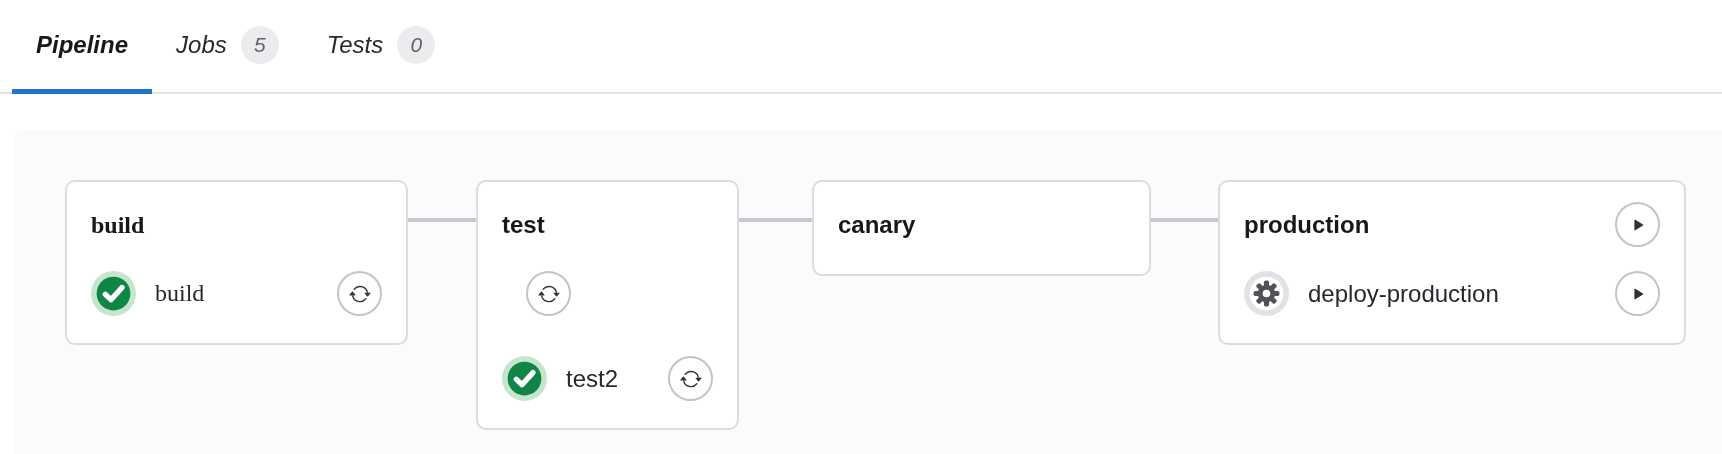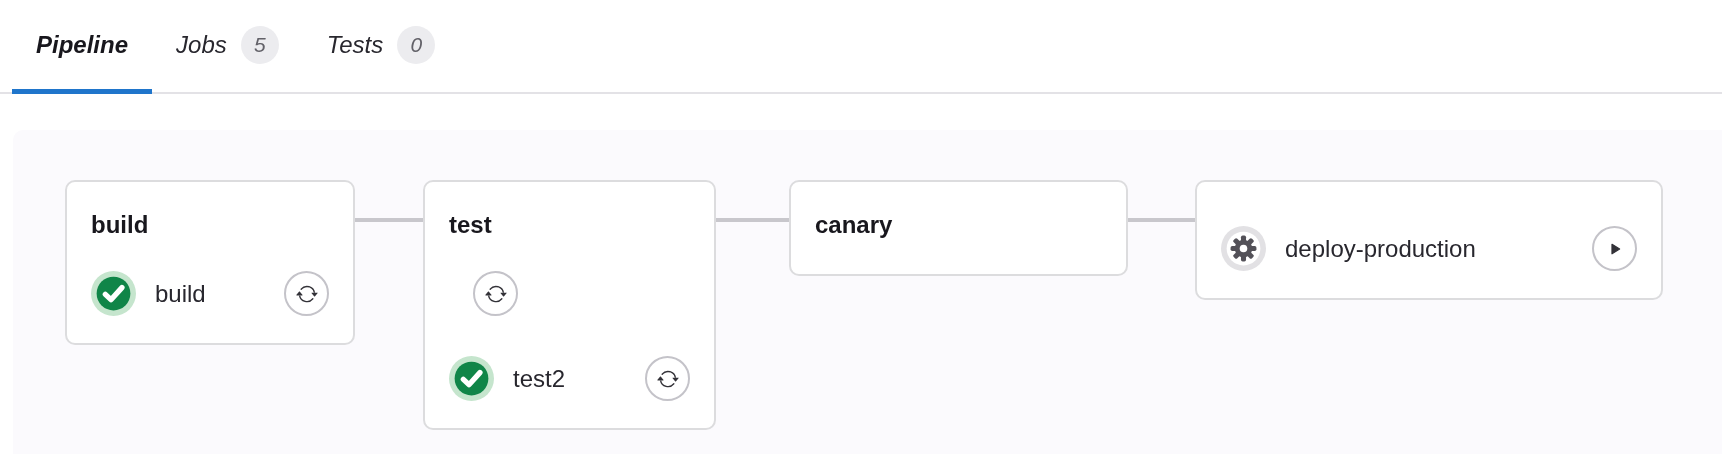--- a/index.html
+++ b/index.html
@@ -89,21 +89,21 @@
     </li>
     <li>
       <span class="tab-label">Tests</span>
       <span class="tab-badge">0</span>
     </li>
   </ul>
 </nav>
 
 <div class="pipeline-wrap">
   <div class="stages-row">
-      <section class="stage-card" style="width: 290px;">
+      <section class="stage-card" style="width: 343px; font-family: Liberation Serif, serif;">
         <div class="stage-header">
           <span class="stage-title">build</span>
         </div>
         <div class="job-row">
           <div class="job-link">
             <span class="status-icon"><svg xmlns="http://www.w3.org/2000/svg" width="45" height="45" viewBox="0 0 16 16">
                 <circle cx="8" cy="8" r="8" fill="#c5e5cd"></circle>
                 <circle cx="8" cy="8" r="6" fill="#108548"></circle>
                 <path d="M5.1 8.3 L7.1 10.2 L11 5.9" fill="none" stroke="#ffffff" stroke-width="1.9" stroke-linecap="round" stroke-linejoin="round"></path>
               </svg></span>
@@ -115,21 +115,21 @@
                 <path d="M8 3c-1.55 0-2.94.71-3.86 1.82a.5.5 0 1 1-.77-.64A6 6 0 0 1 13.92 7H12.9A5 5 0 0 0 8 3z"></path>
                 <path d="M3.1 9a5 5 0 0 0 8.76 2.18.5.5 0 1 1 .77.64A6 6 0 0 1 2.08 9H3.1z"></path>
                 <path d="M11.53 7h3.93a.25.25 0 0 1 .2.41l-1.97 2.36a.25.25 0 0 1-.38 0l-1.97-2.36a.25.25 0 0 1 .19-.41z"></path>
                 <path d="M.53 9h3.94a.25.25 0 0 0 .19-.41L2.69 6.23a.25.25 0 0 0-.38 0L.34 8.59A.25.25 0 0 0 .53 9z"></path>
               </g>
             </svg>
           </button>
         </div>
       </section>
       <div class="connector" style="width: 68px;"></div>
-      <section class="stage-card" style="width: 293px;">
+      <section class="stage-card" style="width: 263px;">
         <div class="stage-header">
           <span class="stage-title">test</span>
         </div>
         <div class="job-row">
           <button class="action-btn">
             <svg xmlns="http://www.w3.org/2000/svg" width="22" height="22" viewBox="0 0 16 16">
               <g fill="#333238">
                 <path d="M8 3c-1.55 0-2.94.71-3.86 1.82a.5.5 0 1 1-.77-.64A6 6 0 0 1 13.92 7H12.9A5 5 0 0 0 8 3z"></path>
                 <path d="M3.1 9a5 5 0 0 0 8.76 2.18.5.5 0 1 1 .77.64A6 6 0 0 1 2.08 9H3.1z"></path>
                 <path d="M11.53 7h3.93a.25.25 0 0 1 .2.41l-1.97 2.36a.25.25 0 0 1-.38 0l-1.97-2.36a.25.25 0 0 1 .19-.41z"></path>
@@ -160,20 +160,28 @@
         </div>
       </section>
       <div class="connector" style="width: 73px;"></div>
       <section class="stage-card" style="width: 339px;">
         <div class="stage-header">
           <span class="stage-title">canary</span>
         </div>
       </section>
       <div class="connector" style="width: 67px;"></div>
       <section class="stage-card" style="width: 468px;">
+        <div class="stage-header">
+          <span class="stage-title">production</span>
+          <button class="action-btn">
+            <svg xmlns="http://www.w3.org/2000/svg" width="20" height="20" viewBox="0 0 16 16">
+              <path d="M5.6 4.2 L11.7 8 L5.6 11.8 z" fill="#333238" stroke="#333238" stroke-width="1" stroke-linejoin="round"></path>
+            </svg>
+          </button>
+        </div>
         <div class="job-row">
           <div class="job-link">
             <span class="status-icon"><svg xmlns="http://www.w3.org/2000/svg" width="45" height="45" viewBox="0 0 16 16">
                 <circle cx="8" cy="8" r="8" fill="#e2e1e4"></circle>
                 <circle cx="8" cy="8" r="6" fill="#ffffff"></circle>
                 <g fill="#535158">
                   <rect x="7.1" y="3.4" width="1.8" height="9.2" rx="0.6"></rect>
                   <rect x="7.1" y="3.4" width="1.8" height="9.2" rx="0.6" transform="rotate(45 8 8)"></rect>
                   <rect x="7.1" y="3.4" width="1.8" height="9.2" rx="0.6" transform="rotate(90 8 8)"></rect>
                   <rect x="7.1" y="3.4" width="1.8" height="9.2" rx="0.6" transform="rotate(135 8 8)"></rect>

